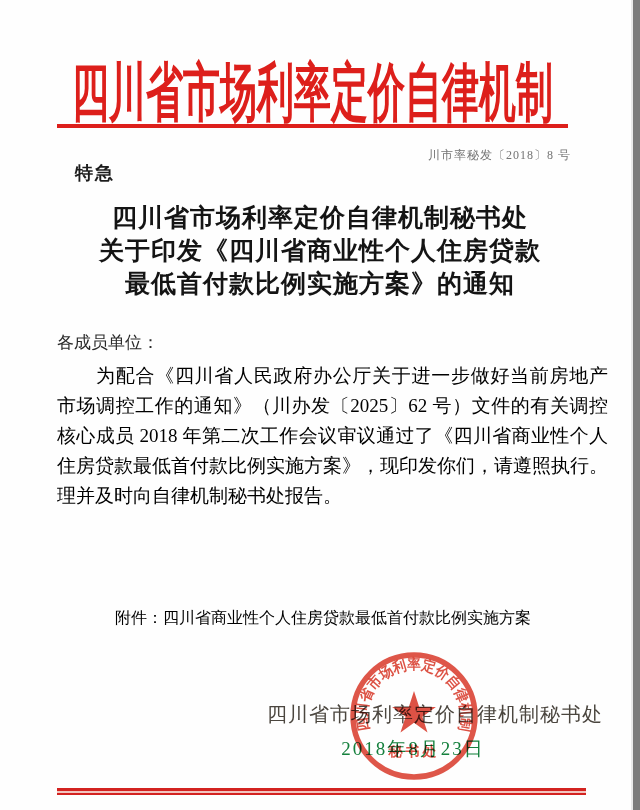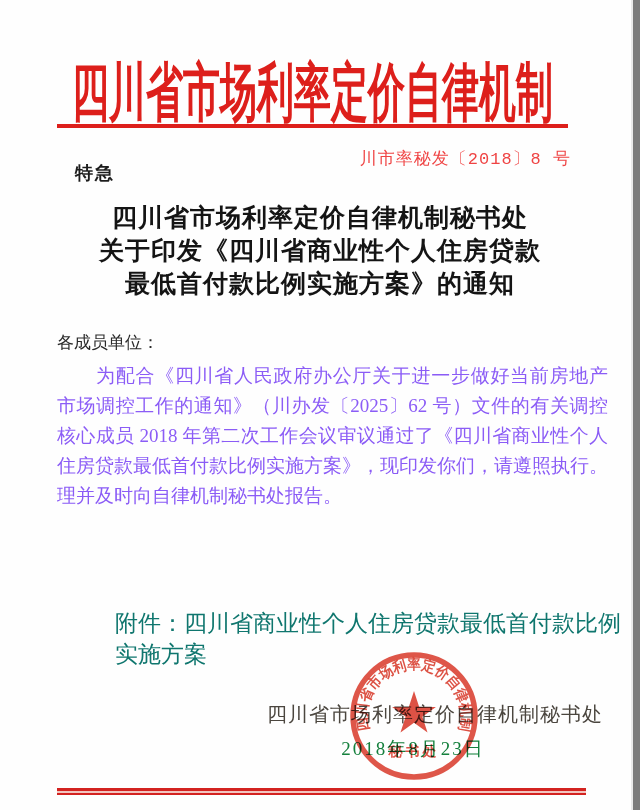--- a/index.html
+++ b/index.html
@@ -16,36 +16,36 @@
     position:absolute;top:50px;left:40px;width:545px;text-align:center;
     font-family:"Liberation Serif","DejaVu Serif",serif;
     font-size:37px;font-weight:bold;color:#dd1f1b;white-space:nowrap;
     transform:scaleY(1.72);transform-origin:top center;letter-spacing:0px;
   }
   .red-rule{position:absolute;top:124px;left:57px;width:511px;height:4px;background:#dd1f1b;}
 
   .meta-row{position:absolute;top:146px;left:57px;width:526px;height:24px;}
   .urgency{position:absolute;left:18px;top:15px;font-family:"Liberation Sans","DejaVu Sans",sans-serif;
     font-size:18px;font-weight:bold;color:#1c1c1c;letter-spacing:2px;}
-  .doc-number{position:absolute;right:12px;top:1px;font-size:17px;color:#ef4444;letter-spacing:1px;font-family:Liberation Mono, monospace;}
+  .doc-number{position:absolute;right:12px;top:1px;font-size:12px;color:#737373;letter-spacing:1px;}
 
   .doc-title{
     position:absolute;top:201px;left:40px;width:560px;text-align:center;
     font-family:"Liberation Sans","DejaVu Sans",sans-serif;
     font-size:25px;font-weight:bold;color:#141414;line-height:33px;letter-spacing:1px;
   }
 
   .salutation{position:absolute;top:331px;left:57px;font-size:17px;color:#2a2a2a;}
 
-  .body-block{position:absolute;top:361px;left:57px;width:551px;font-size:19px;color:#8b5cf6;}
+  .body-block{position:absolute;top:361px;left:57px;width:551px;font-size:19px;color:#000000;}
   .body-line{height:30px;line-height:30px;white-space:nowrap;}
   .body-line.fill{text-align:justify;text-align-last:justify;white-space:normal;overflow:hidden;}
   .body-line.indent{text-indent:39px;}
 
-  .attachment{position:absolute;top:608px;left:115px;font-size:23px;color:#0f766e;}
+  .attachment{position:absolute;top:608px;left:115px;font-size:16px;color:#000000;}
 
   .signer{position:absolute;top:701px;right:37px;font-size:20px;color:#4b463f;
     letter-spacing:1px;white-space:nowrap;}
   .date{position:absolute;top:736px;left:333px;width:160px;text-align:center;
     font-size:19px;color:#15803d;letter-spacing:2px;white-space:nowrap;}
 
   .seal{position:absolute;top:648px;left:346px;width:136px;height:136px;
     mix-blend-mode:multiply;opacity:.92;}
 
   .bottom-rule{position:absolute;top:788px;left:57px;width:529px;height:7px;}

